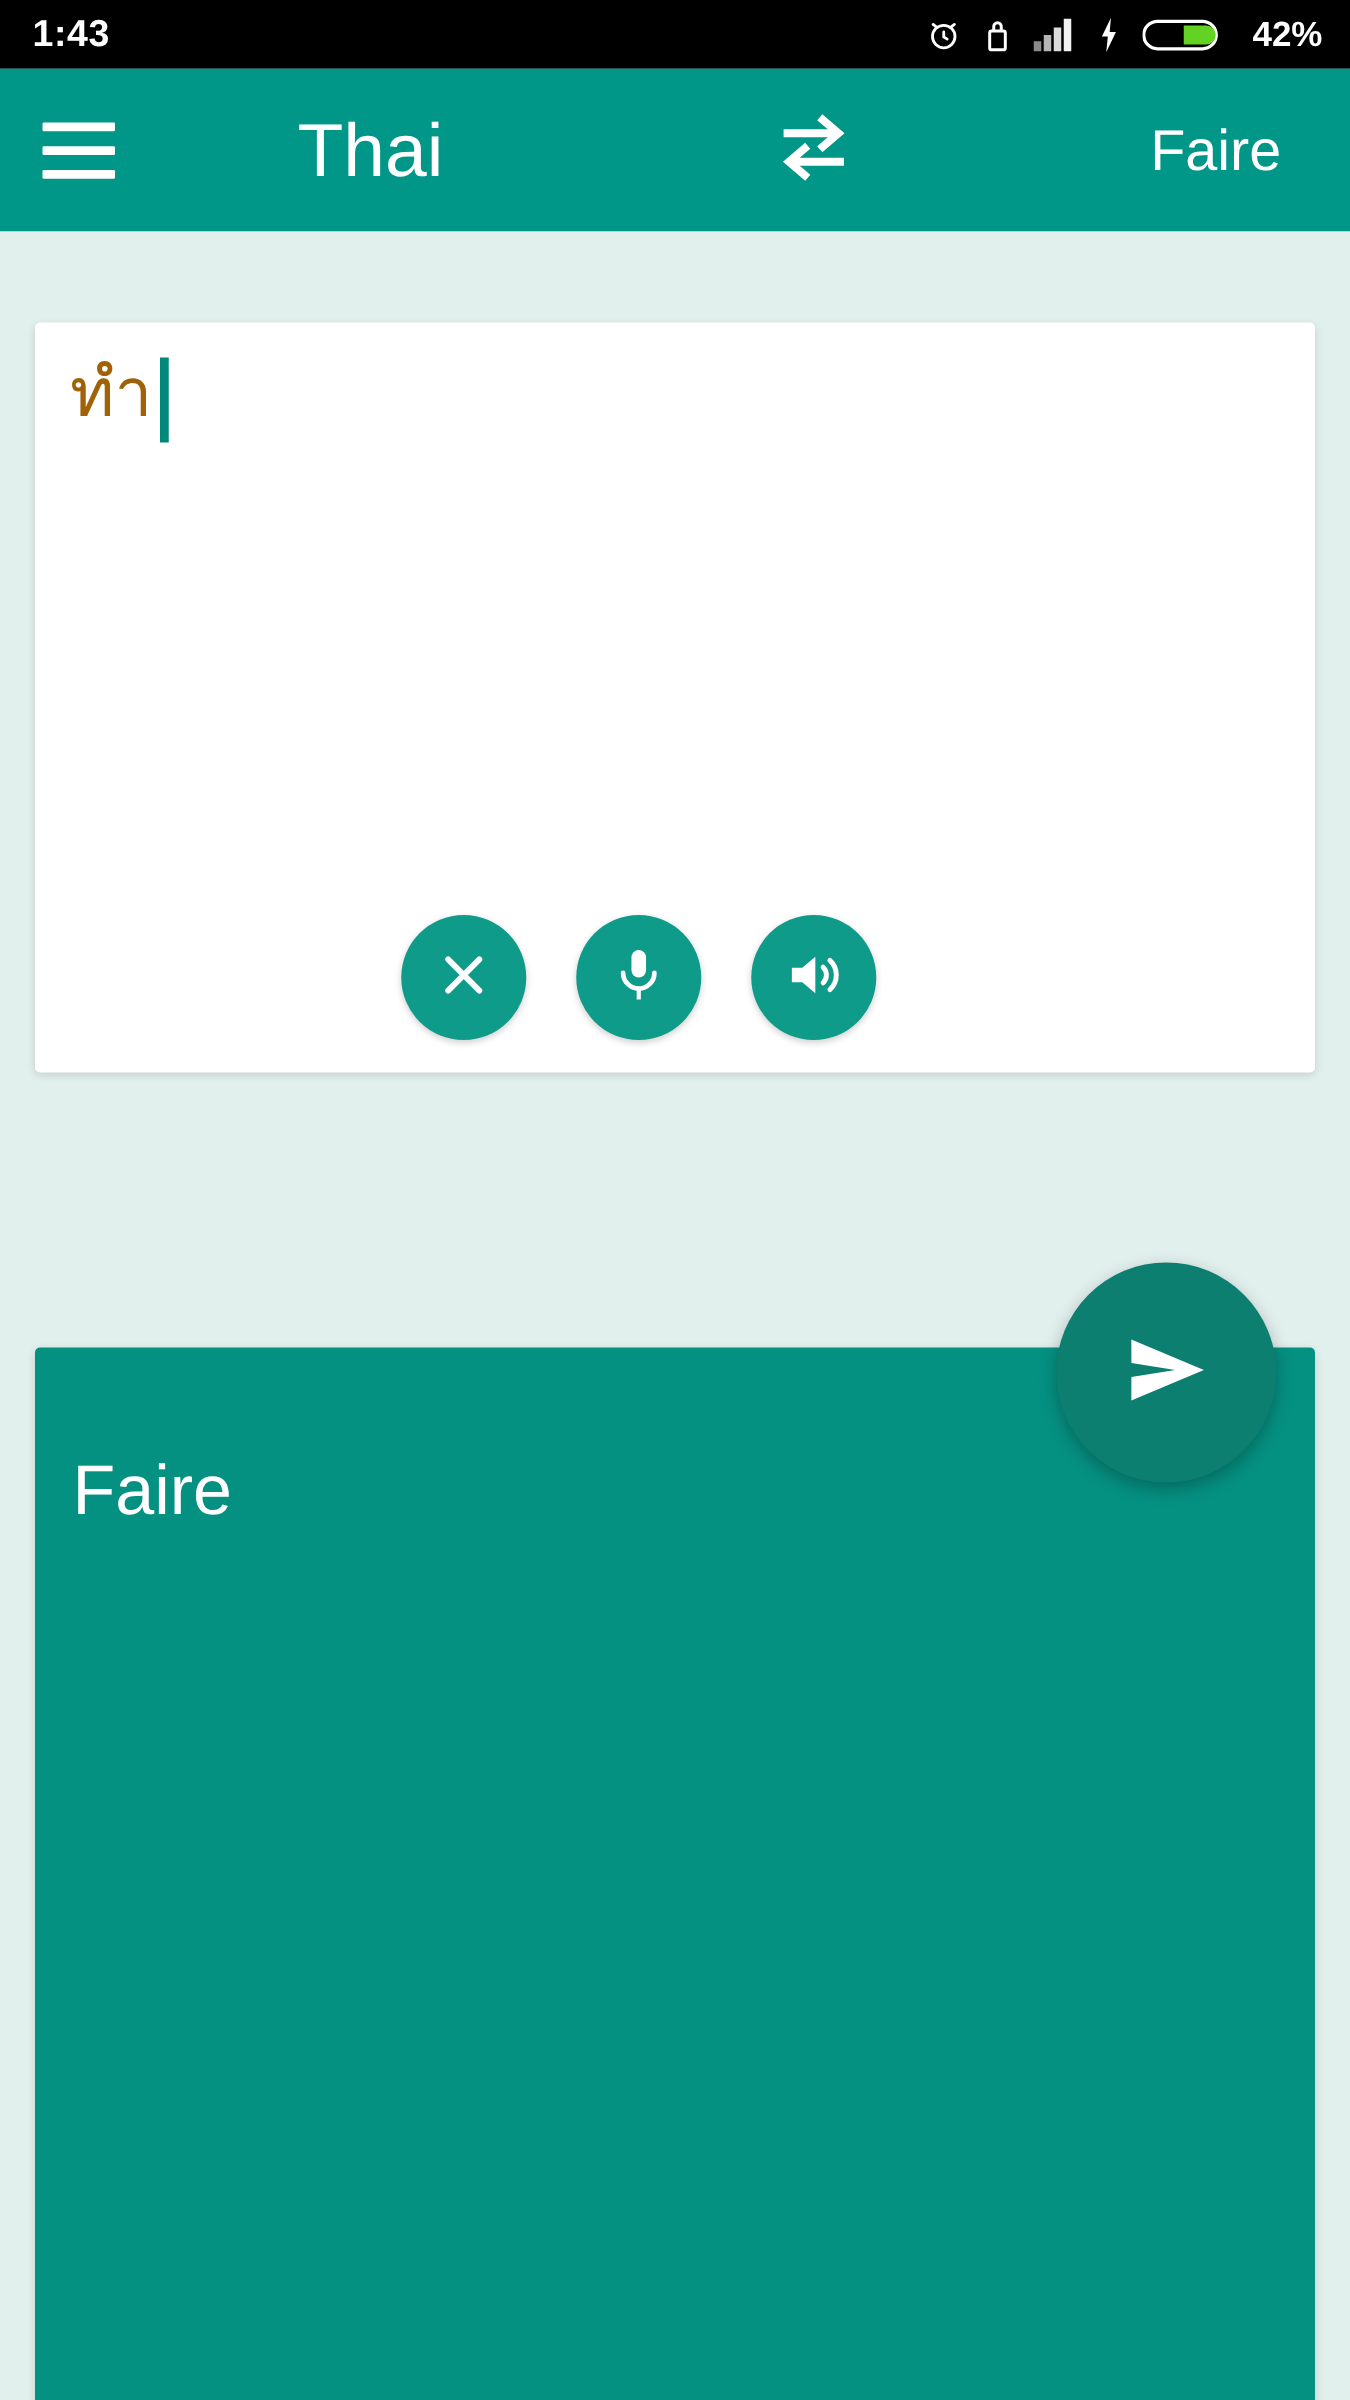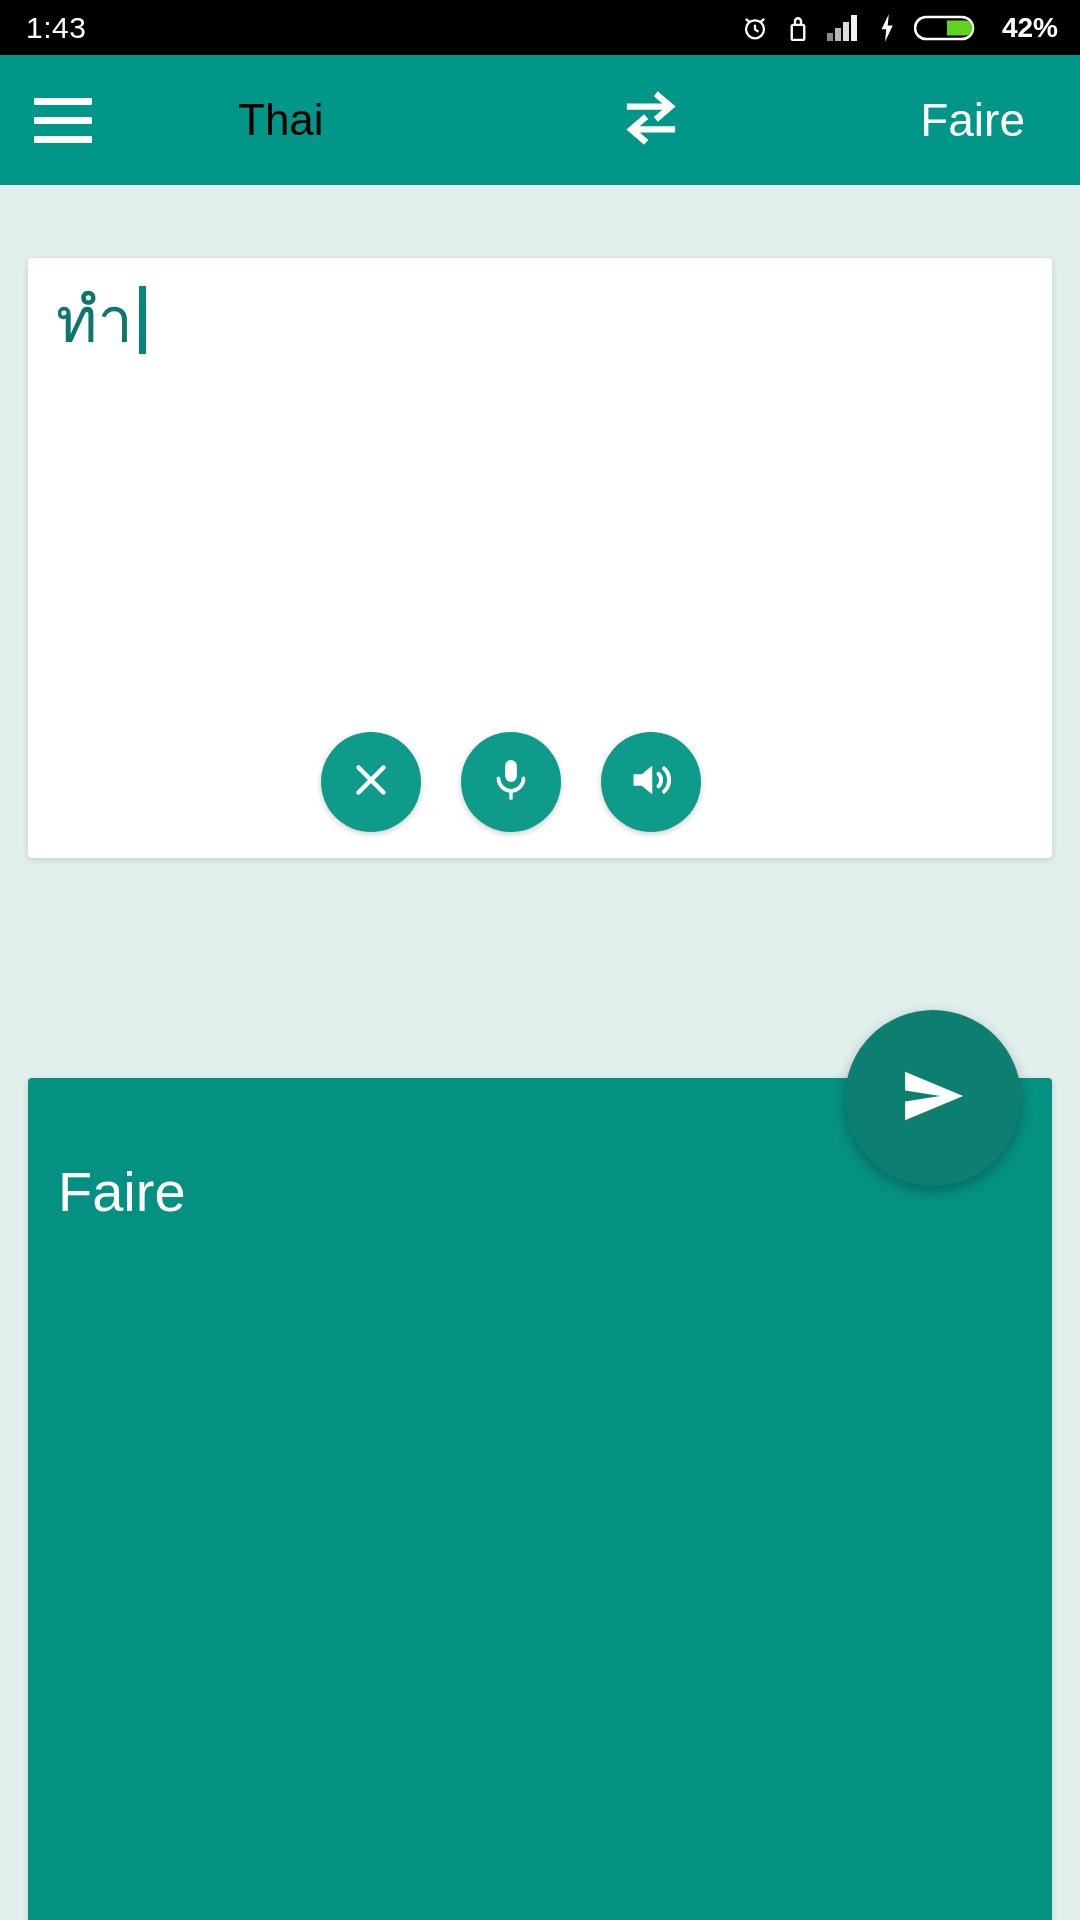--- a/index.html
+++ b/index.html
@@ -11,21 +11,21 @@
   }
   .screen { position:relative; width:1080px; height:1920px; background:#e2f0ed; }
 
   
   .statusbar {
     position:absolute; left:0; top:0; width:1080px; height:55px;
     background:#000; display:flex; align-items:center;
     padding:0 22px 0 26px;
   }
   .status-time {
-    color:#fff; font-size:30px; font-weight:400;
+    color:#fff; font-size:30px; font-weight:700;
     letter-spacing:0.5px; line-height:1;
   }
   .status-right {
     margin-left:auto; display:flex; align-items:center; gap:17px;
   }
   .status-right svg { display:block; }
   .battery-pct {
     color:#fff; font-size:28px; font-weight:700; margin-left:9px; line-height:1;
   }
 
@@ -38,21 +38,21 @@
     width:110px; height:130px; display:flex; align-items:center; justify-content:center;
     margin-left:8px;
   }
   .menu-btn .bar {
     width:58px; height:7px; background:#fff; border-radius:1px;
     display:block;
   }
   .menu-lines { display:flex; flex-direction:column; gap:12px; }
 
   .lang-src {
-    color:#000000; font-size:44px; font-weight:400;
+    color:#ffffff; font-size:60px; font-weight:400;
     position:absolute; left:238px; top:50%; transform:translateY(-50%);
     white-space:nowrap;
   }
   .swap-btn {
     position:absolute; left:608px; top:50%; transform:translateY(-50%);
     width:86px; height:86px; display:flex; align-items:center; justify-content:center;
   }
   .lang-dst {
     color:#fff; font-size:46px; font-weight:400;
     position:absolute; right:55px; top:50%; transform:translateY(-50%);
@@ -60,21 +60,21 @@
   }
 
   
   .source-card {
     position:absolute; left:28px; top:258px; width:1024px; height:600px;
     background:#fff; border-radius:4px;
     box-shadow:0 2px 7px rgba(0,0,0,0.14);
   }
   .source-text {
     position:absolute; left:28px; top:26px;
-    font-size:63px; color:#0f766e; line-height:1.15;
+    font-size:54px; color:#a16207; line-height:1.15;
     display:flex; align-items:flex-start;
   }
   .caret {
     display:inline-block; width:7px; height:68px;
     background:#00897b; margin-left:6px; margin-top:2px;
   }
   .source-actions {
     position:absolute; left:0; right:0; bottom:26px;
     display:flex; justify-content:center; align-items:center; gap:40px;
     padding-right:58px;

